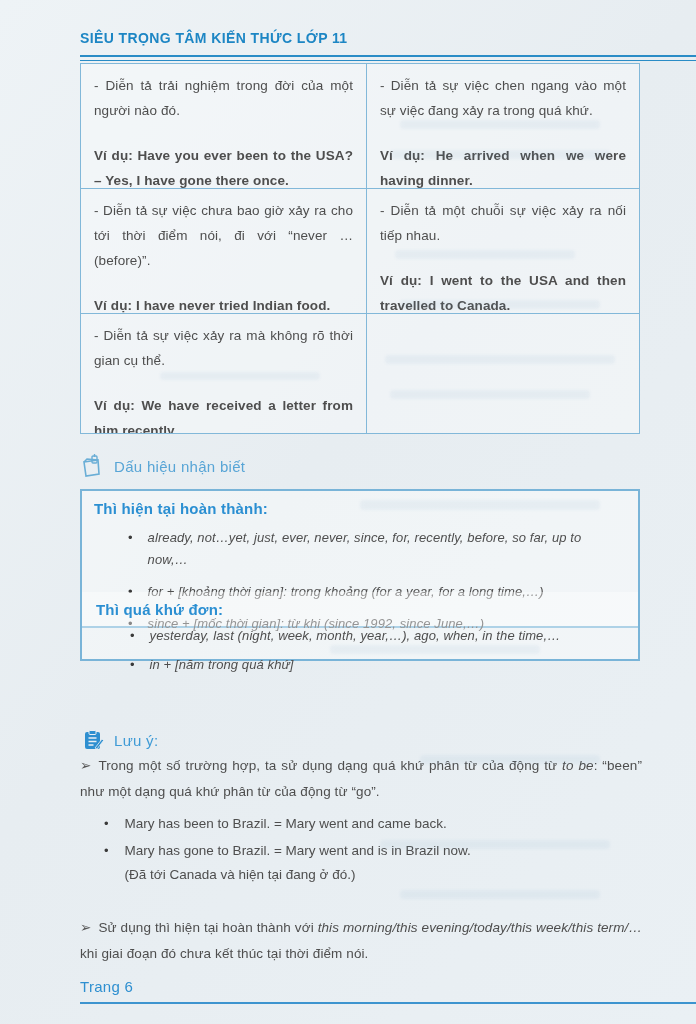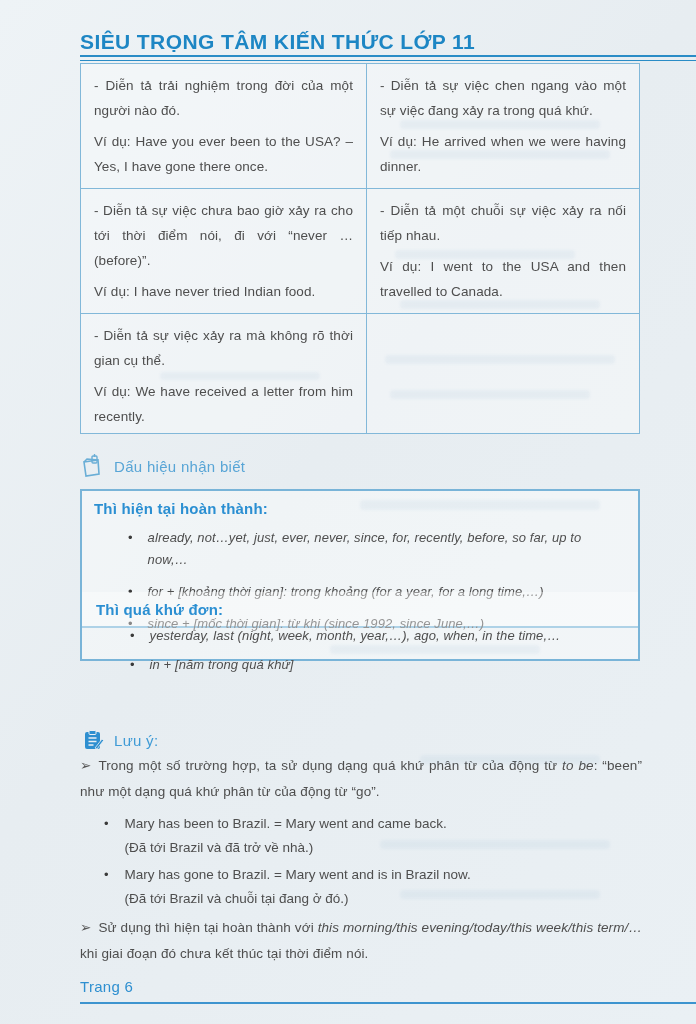--- a/index.html
+++ b/index.html
@@ -10,21 +10,21 @@
     overflow:hidden;
   }
   .page{
     position:relative;width:696px;height:1024px;
     background:linear-gradient(130deg,#eef3f6 0%,#e7edf1 45%,#eaf0f4 100%);
     overflow:hidden;
   }
   
   .hdr-title{
     position:absolute;left:80px;top:30px;
-    font-size:21px;font-weight:bold;color:#1d86c4;letter-spacing:.4px;text-align:right;
+    font-size:14px;font-weight:bold;color:#1d86c4;letter-spacing:.4px;text-align:right;
   }
   .hdr-rule{
     position:absolute;left:80px;right:0;top:55px;height:3px;
     border-top:2.5px solid #2a8cc6;border-bottom:1.5px solid #2a8cc6;
   }
   
   .tbl{
     position:absolute;left:80px;top:63px;width:560px;height:371px;
     border:1.5px solid #82b8d9;box-sizing:border-box;
     display:grid;grid-template-columns:286px 1fr;grid-template-rows:125px 125px 1fr;
@@ -32,21 +32,21 @@
   }
   .cell{
     box-sizing:border-box;padding:9px 13px 6px;
     border-right:1px solid #82b8d9;border-bottom:1px solid #82b8d9;
     font-size:13.5px;color:#4e4e4e;line-height:25px;
     text-align:justify;letter-spacing:.1px;overflow:hidden;
   }
   .cell.last-col{border-right:none;}
   .cell.last-row{border-bottom:none;}
   .cell p{margin:0;}
-  .cell p + p{margin-top:6px;}
+  .cell p + p{margin-top:20px;font-weight:bold;}
   
   .sec-label{
     position:absolute;left:80px;display:flex;align-items:center;gap:8px;
     font-size:15px;color:#58a5d6;
   }
   .sec-label .ttl{letter-spacing:.3px;}
   .sec-label.signs{top:453px;}
   .sec-label.note{top:727px;color:#3f9bd6;}
   .icon-wrap{width:26px;height:26px;display:inline-flex;align-items:center;justify-content:center;}
   
@@ -167,28 +167,27 @@
 
   <div class="para p1">
     <span class="arrow">➢</span><span>Trong một số trường hợp, ta sử dụng dạng quá khứ phân từ của động từ </span><i>to be</i><span>: “been” như một dạng quá khứ phân từ của động từ “go”.</span>
   </div>
 
   <div class="ex-list">
     <div class="ex-item">
       <span class="ex-dot">•</span>
       <span class="ex-lines">
         <span class="en">Mary has been to Brazil. = Mary went and came back.</span>
-        <span class="vi">(Đã tới Brazil và đã trở về nhà.)</span>
       </span>
     </div>
     <div class="ex-item">
       <span class="ex-dot">•</span>
       <span class="ex-lines">
         <span class="en">Mary has gone to Brazil. = Mary went and is in Brazil now.</span>
-        <span class="vi">(Đã tới Brazil và chuỗi tại đang ở đó.)</span>
+        <span class="vi">(Đã tới Canada và hiện tại đang ở đó.)</span>
       </span>
     </div>
   </div>
 
   <div class="para p2">
     <span class="arrow">➢</span><span>Sử dụng thì hiện tại hoàn thành với </span><i>this morning/this evening/today/this week/this term/…</i><span> khi giai đoạn đó chưa kết thúc tại thời điểm nói.</span>
   </div>
 
   <div class="ftr-label">Trang 6</div>
   <div class="ftr-rule"></div>

